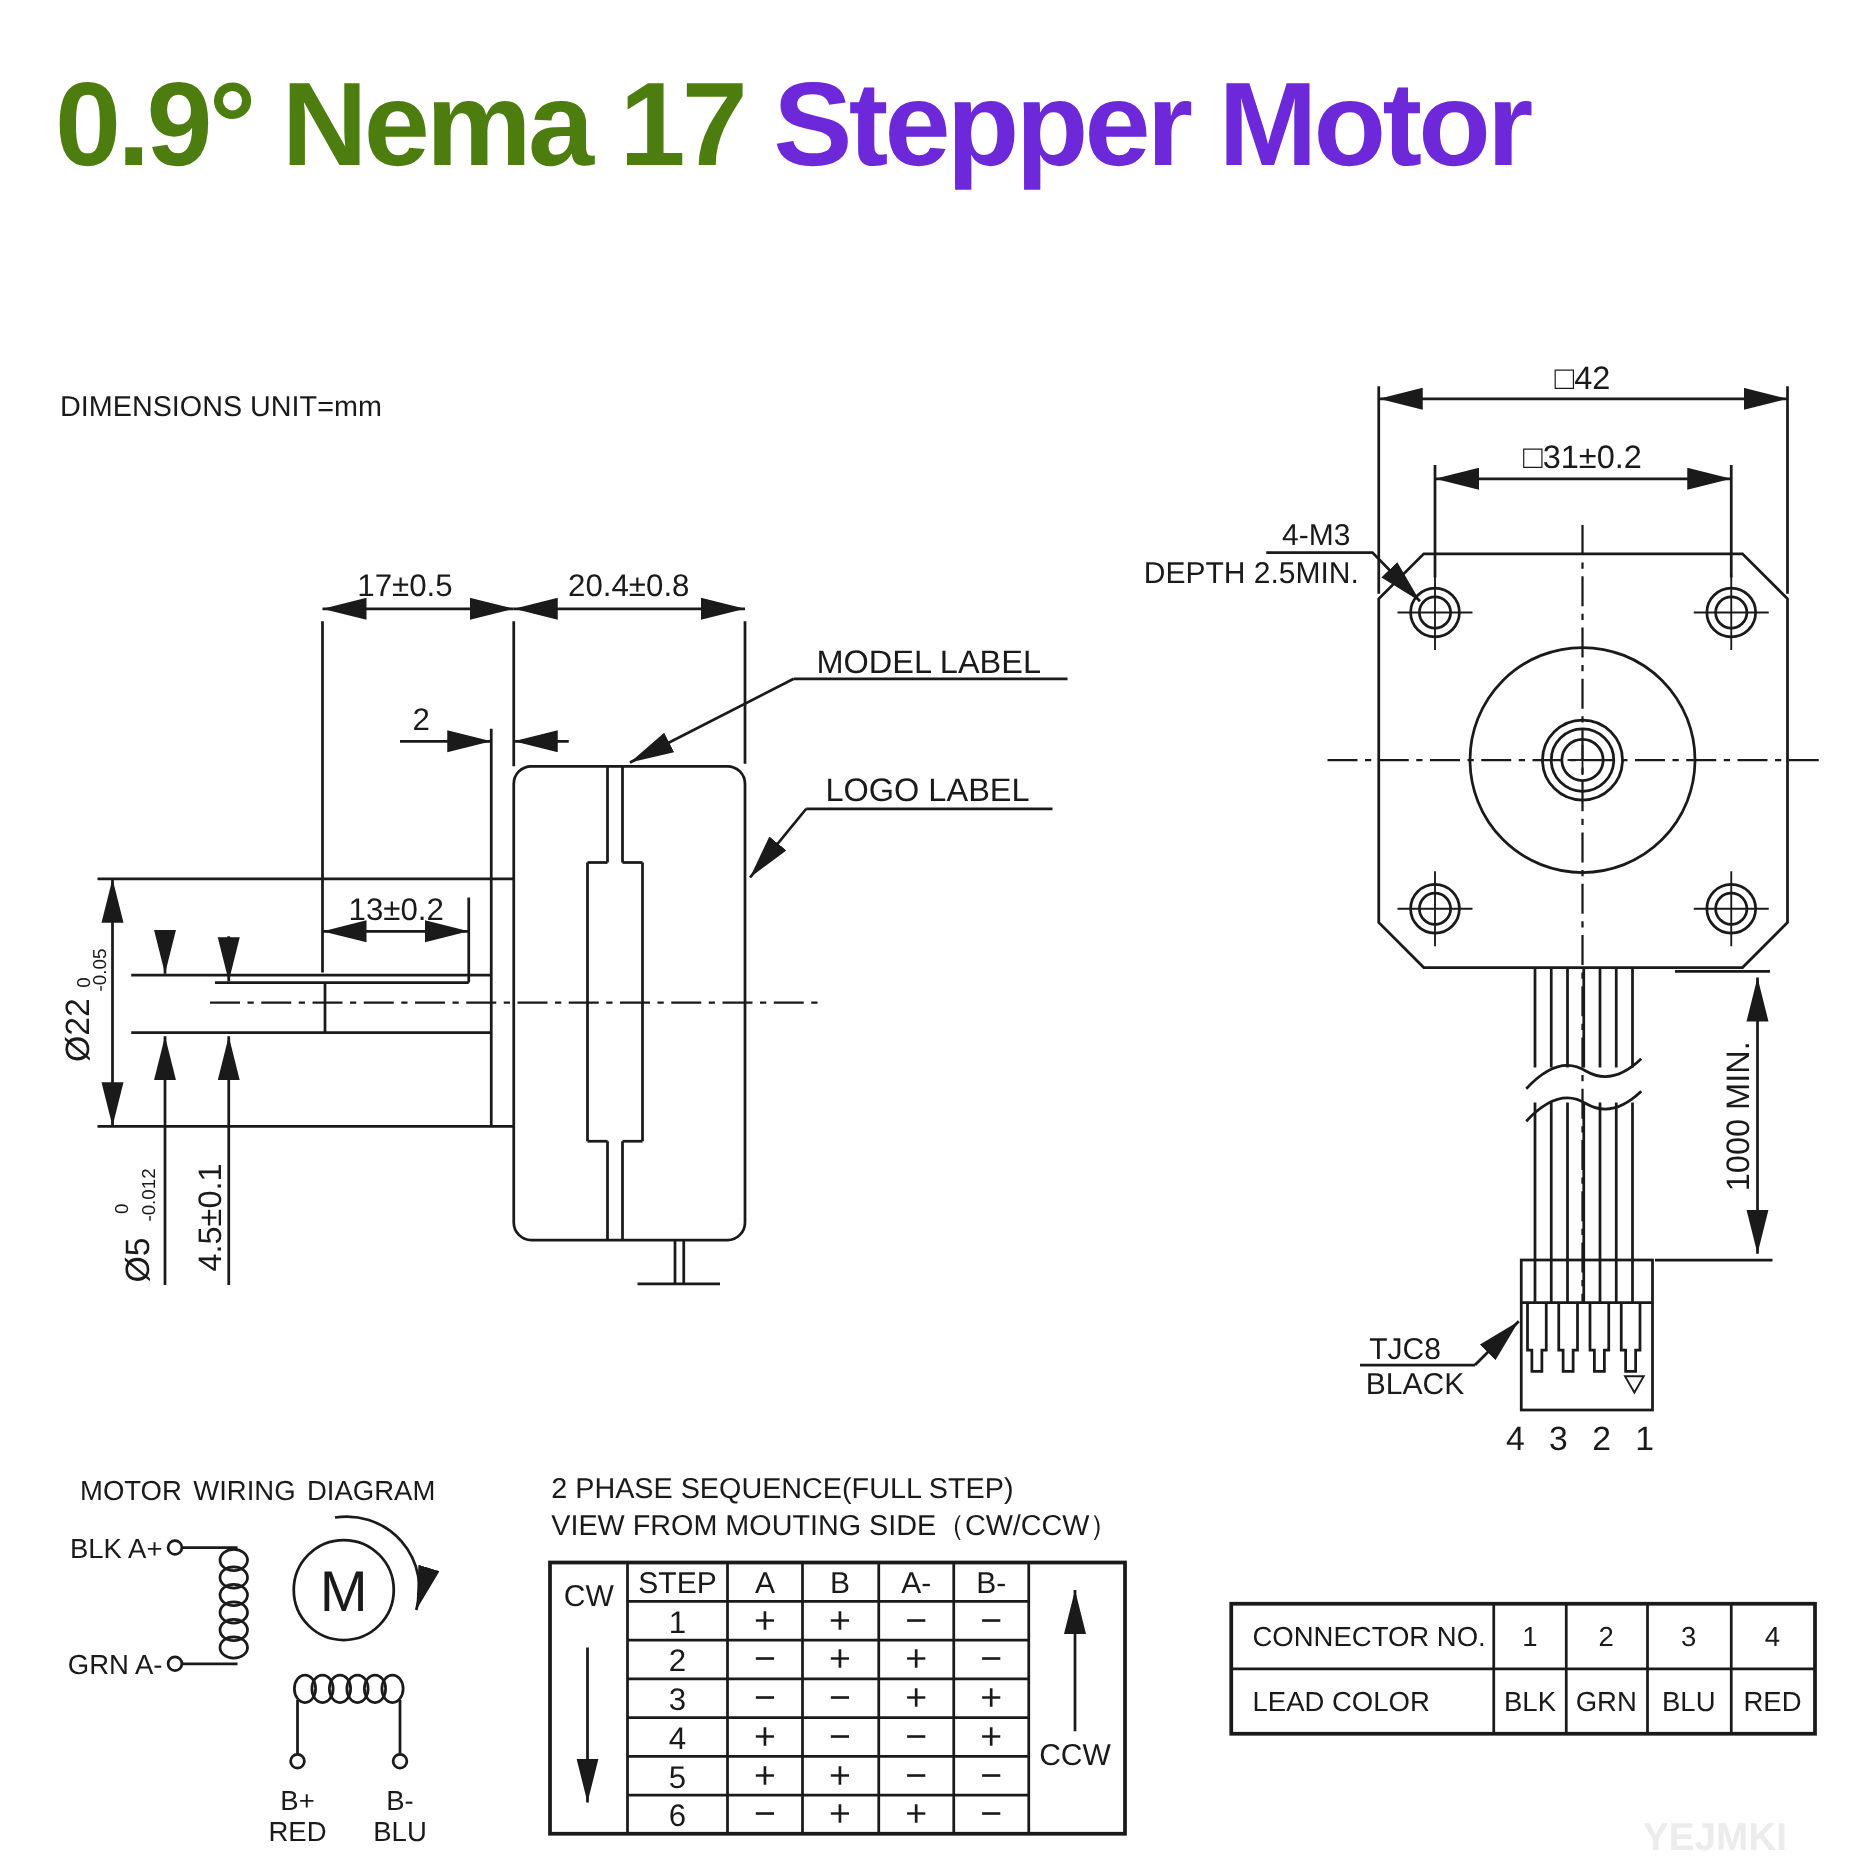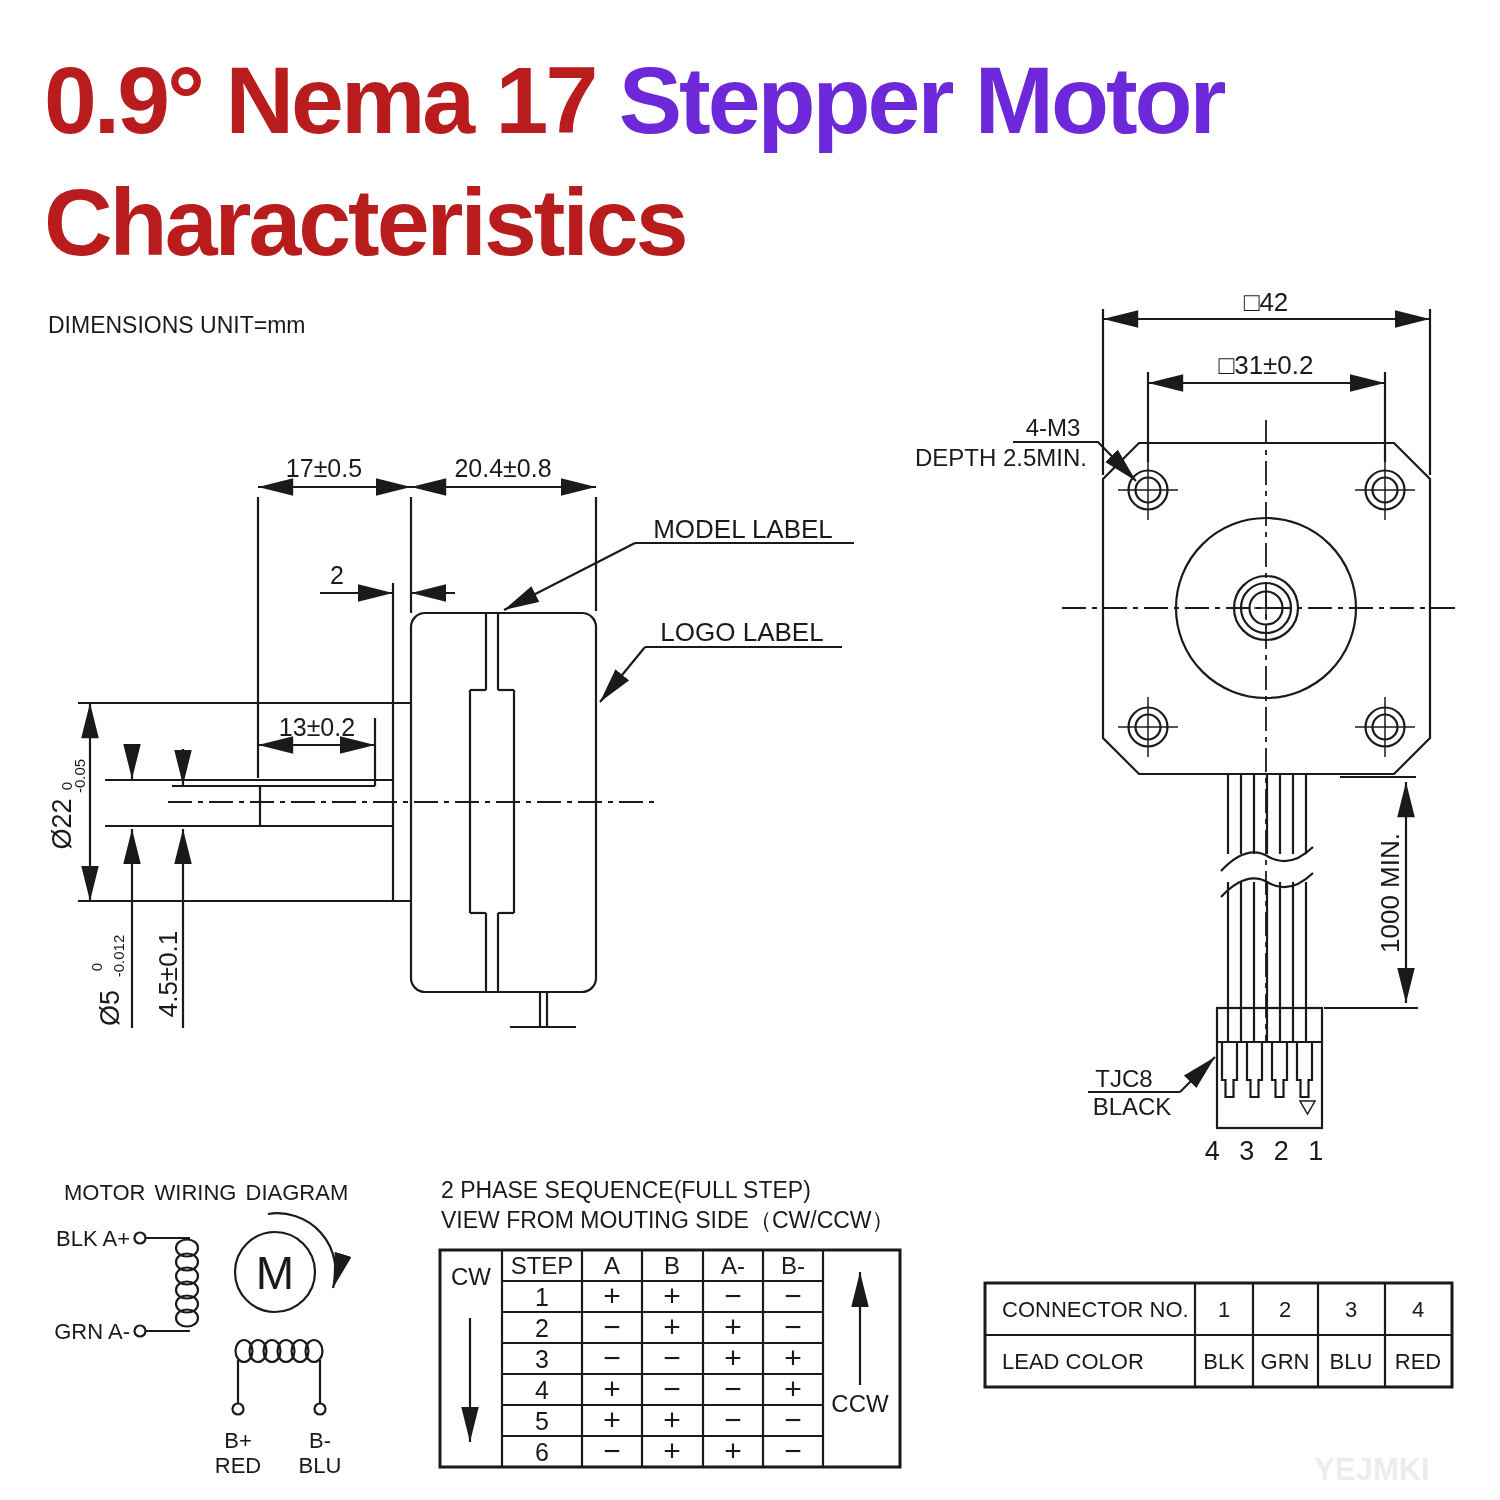--- a/index.html
+++ b/index.html
@@ -1,41 +1,40 @@
 <!DOCTYPE html>
 <html><head>
 <meta charset="utf-8">
 <style>
   html,body{margin:0;padding:0;background:#fff;}
   .page{position:relative;width:1500px;height:1500px;background:#fff;overflow:hidden;
         font-family:"Liberation Sans","DejaVu Sans",sans-serif;}
   .title{position:absolute;left:44px;top:40px;font-size:95px;font-weight:bold;
          letter-spacing:-3px;line-height:1.28;white-space:nowrap;}
-  .accent{color:#b91c1c;}
+  .accent{color:#4d7c0f;}
   .dark{color:#6d28d9;}
   svg{position:absolute;left:0;top:0;}
   svg text{font-family:"Liberation Sans","DejaVu Sans",sans-serif;fill:#1a1a1a;}
   .ln{stroke:#1a1a1a;stroke-width:2.2;fill:none;}
   .ln3{stroke:#1a1a1a;stroke-width:3;fill:none;}
   .thin{stroke:#1a1a1a;stroke-width:1.5;fill:none;}
   .cl{stroke:#1a1a1a;stroke-width:1.8;fill:none;stroke-dasharray:24 6 5 6;}.t22{font-size:22px}.t23{font-size:23px}.t24{font-size:24px}
   .t25{font-size:25px}.t26{font-size:26px}.t27{font-size:27px}.t15{font-size:15px}
   .t46{font-size:46px}
   .num{font-size:25px}
   .sign{font-size:30px}
   .wm{font-size:31px;font-weight:bold;fill:#ececec;}
 </style>
 </head>
 <body>
 
 <div class="page">
 
   <div class="title">
     <div><span class="accent">0.9° Nema 17</span><span class="dark"> Stepper Motor</span></div>
-    <div><span class="accent">Characteristics</span></div>
   </div>
 
   <svg width="1500" height="1500" viewBox="0 0 1500 1500">
     <defs>
       <marker id="ae" orient="auto" markerWidth="17" markerHeight="9" refX="16" refY="4">
         <path d="M0,0 L16,4 L0,8 Z" fill="#1a1a1a"></path>
       </marker>
       <marker id="as" orient="auto" markerWidth="17" markerHeight="9" refX="0" refY="4">
         <path d="M16,0 L0,4 L16,8 Z" fill="#1a1a1a"></path>
       </marker>

